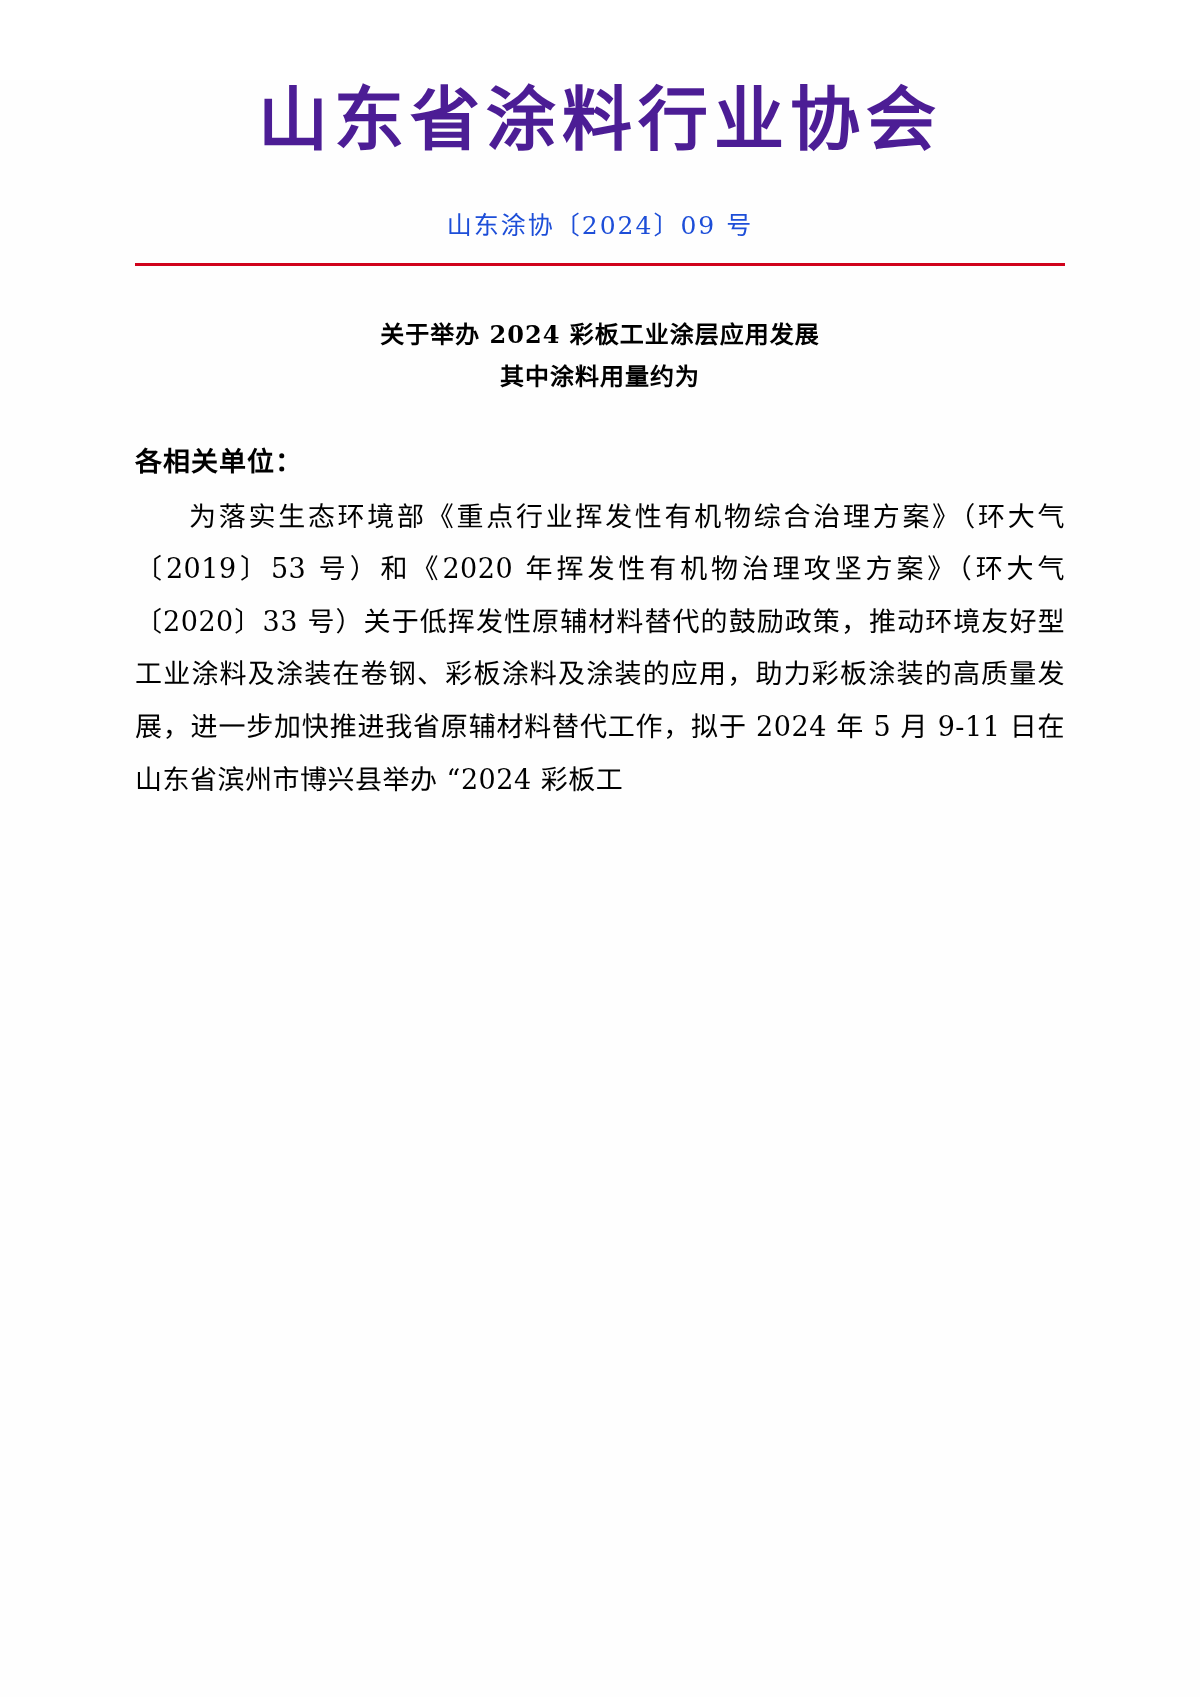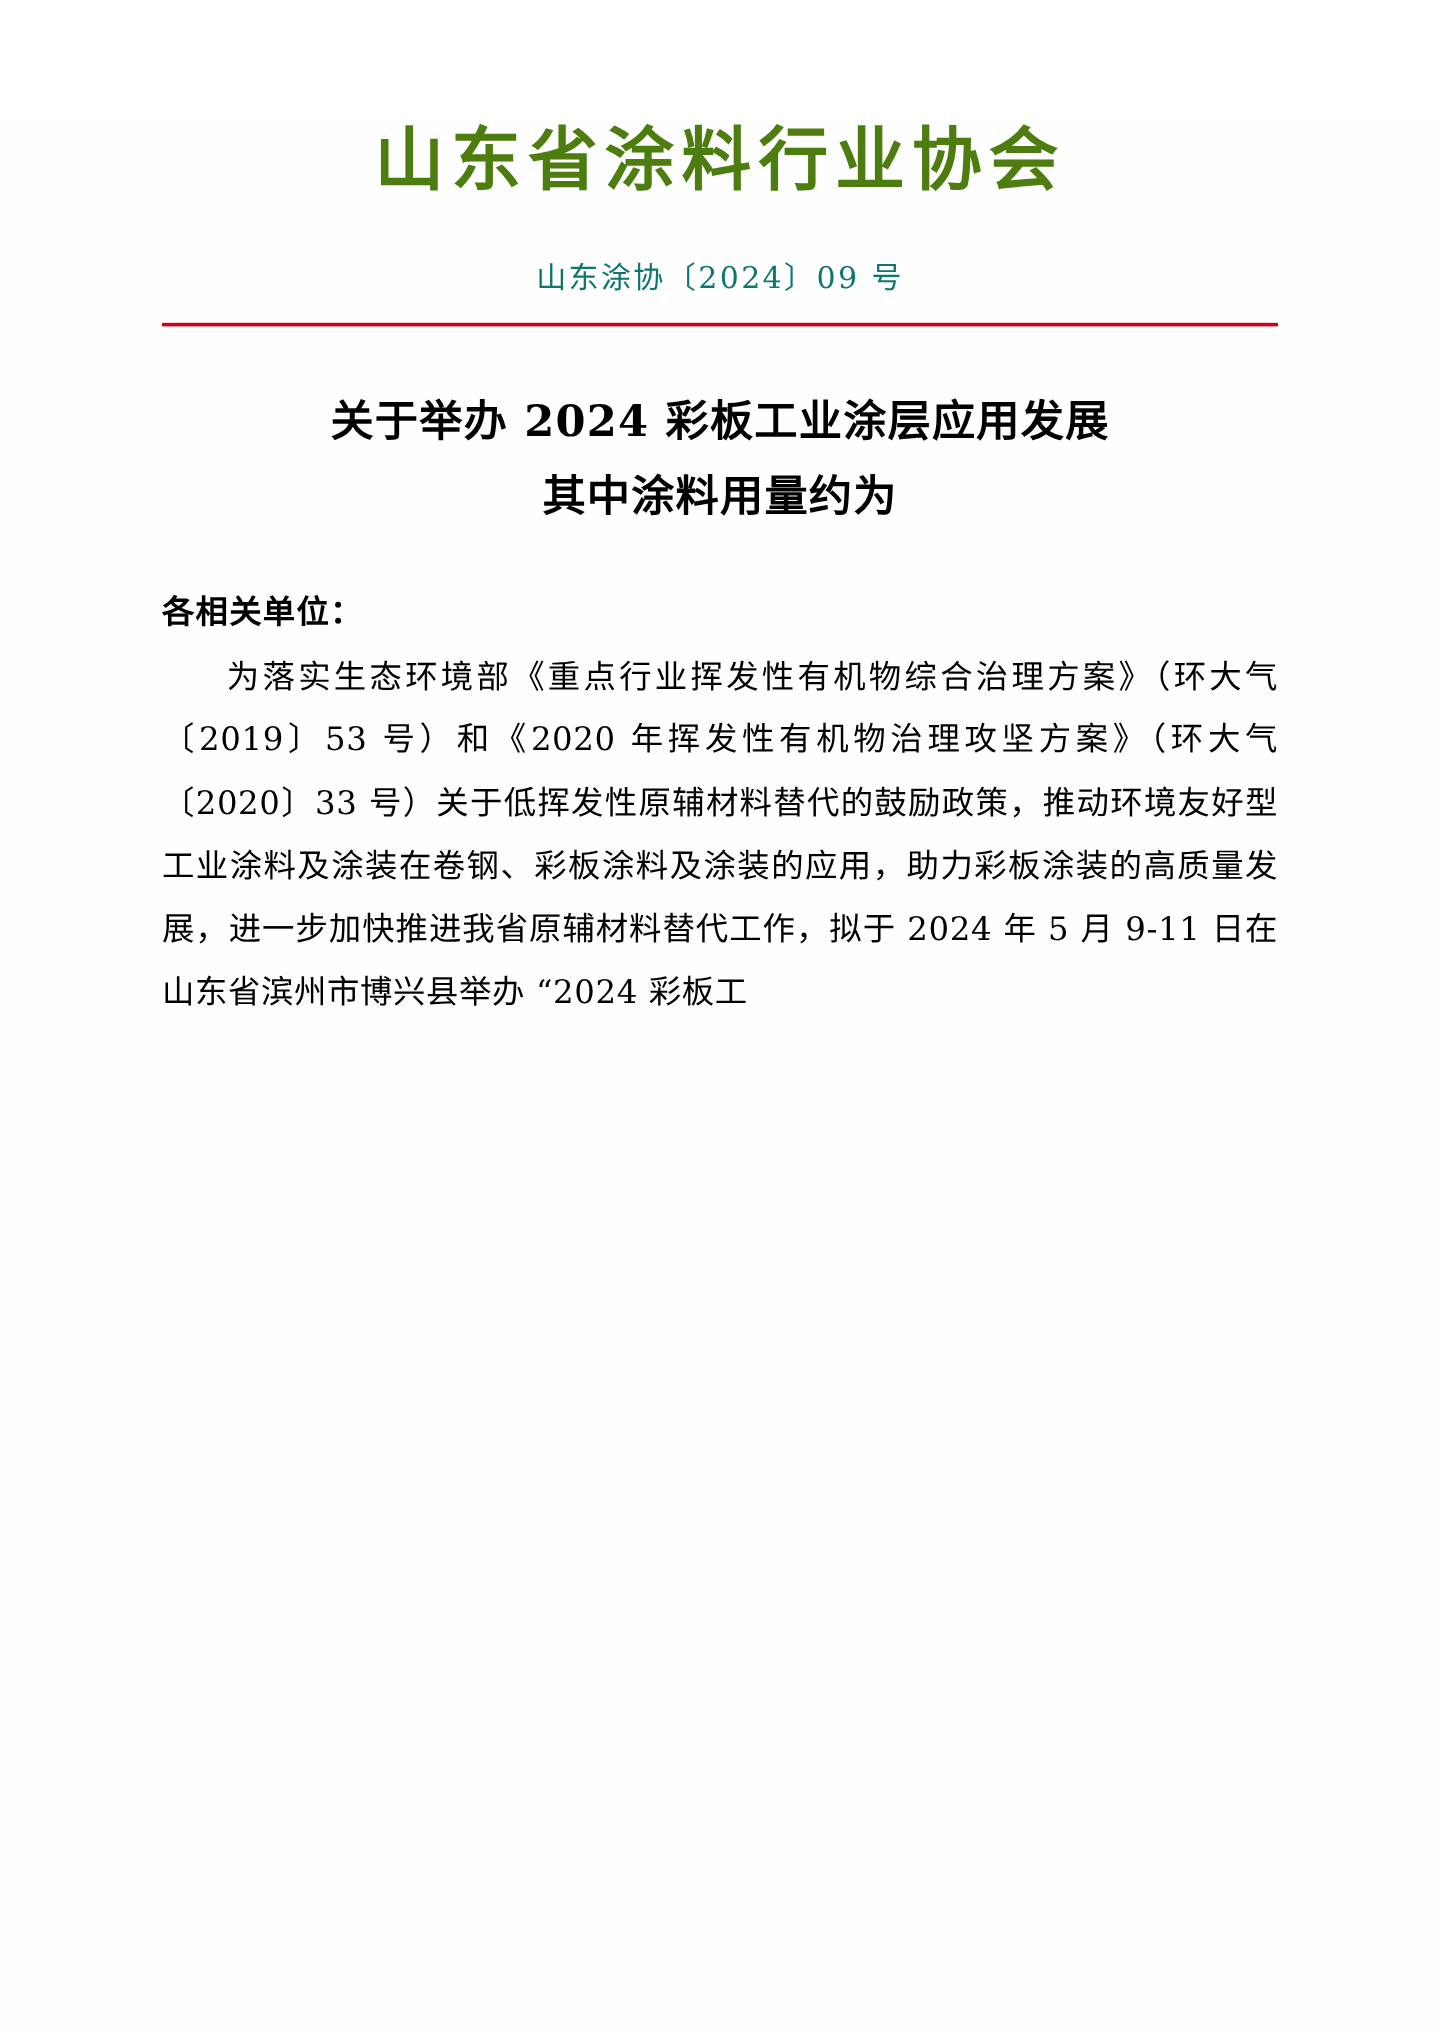--- a/index.html
+++ b/index.html
@@ -17,48 +17,48 @@
   }
   .page {
     position: relative;
     width: 1200px;
     height: 1697px;
     background: #fefefe;
     box-sizing: border-box;
     padding: 0 135px;
   }
   .org-title {
-    margin-top: 100px;
+    margin-top: 80px;
     text-align: center;
-    color: #4d7c0f;
+    color: #4c1d95;
     font-family: "DejaVu Serif", "Liberation Serif", serif;
     font-weight: bold;
-    font-size: 58px;
+    font-size: 70px;
     letter-spacing: 6px;
     line-height: 1.15;
     white-space: nowrap;
   }
   .doc-number {
     margin-top: 44px;
     text-align: center;
     font-size: 25px;
     letter-spacing: 2px;
-    color: #0f766e;
+    color: #1d4ed8;
     font-family: "DejaVu Serif", "Liberation Serif", serif;
   }
   .red-rule {
     margin-top: 22px;
     height: 3px;
     background: #d0021b;
     width: 100%;
   }
   .doc-title {
     margin-top: 48px;
     text-align: center;
-    font-size: 36px;
+    font-size: 24px;
     font-weight: bold;
     line-height: 1.75;
     letter-spacing: 1px;
   }
   .doc-title .line {
     display: block;
   }
   .salutation {
     margin-top: 42px;
     font-size: 27px;

